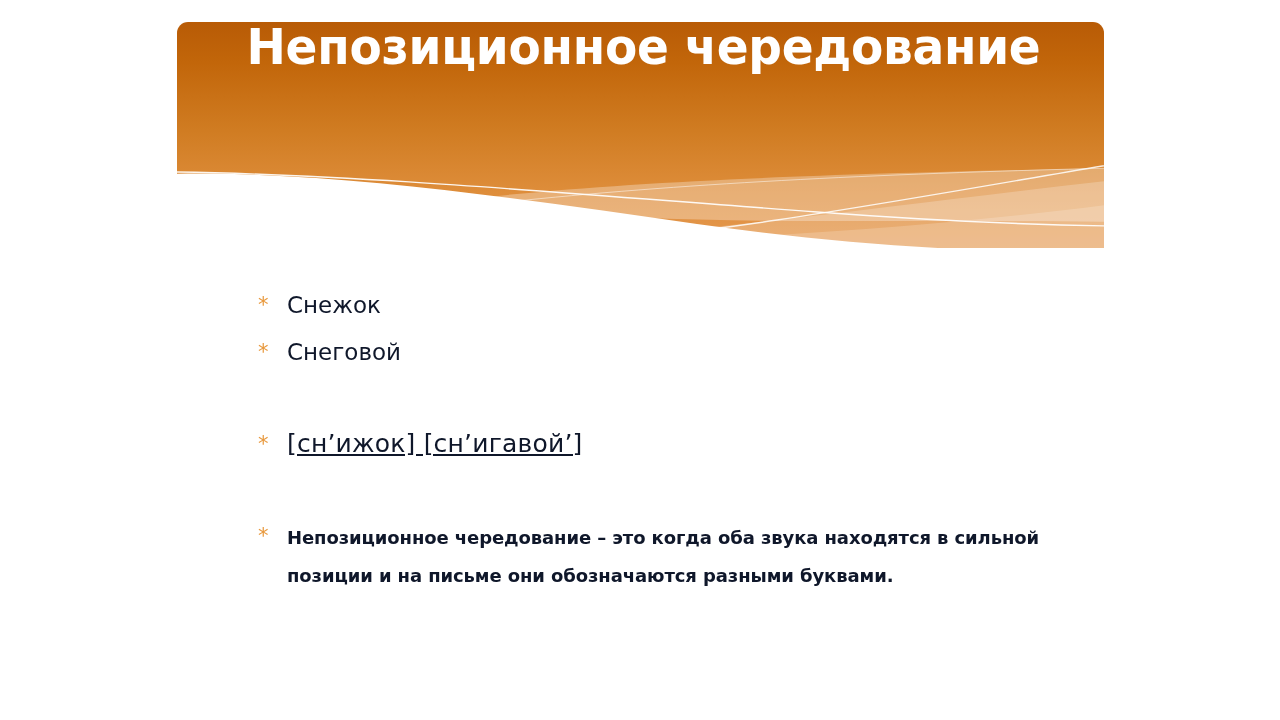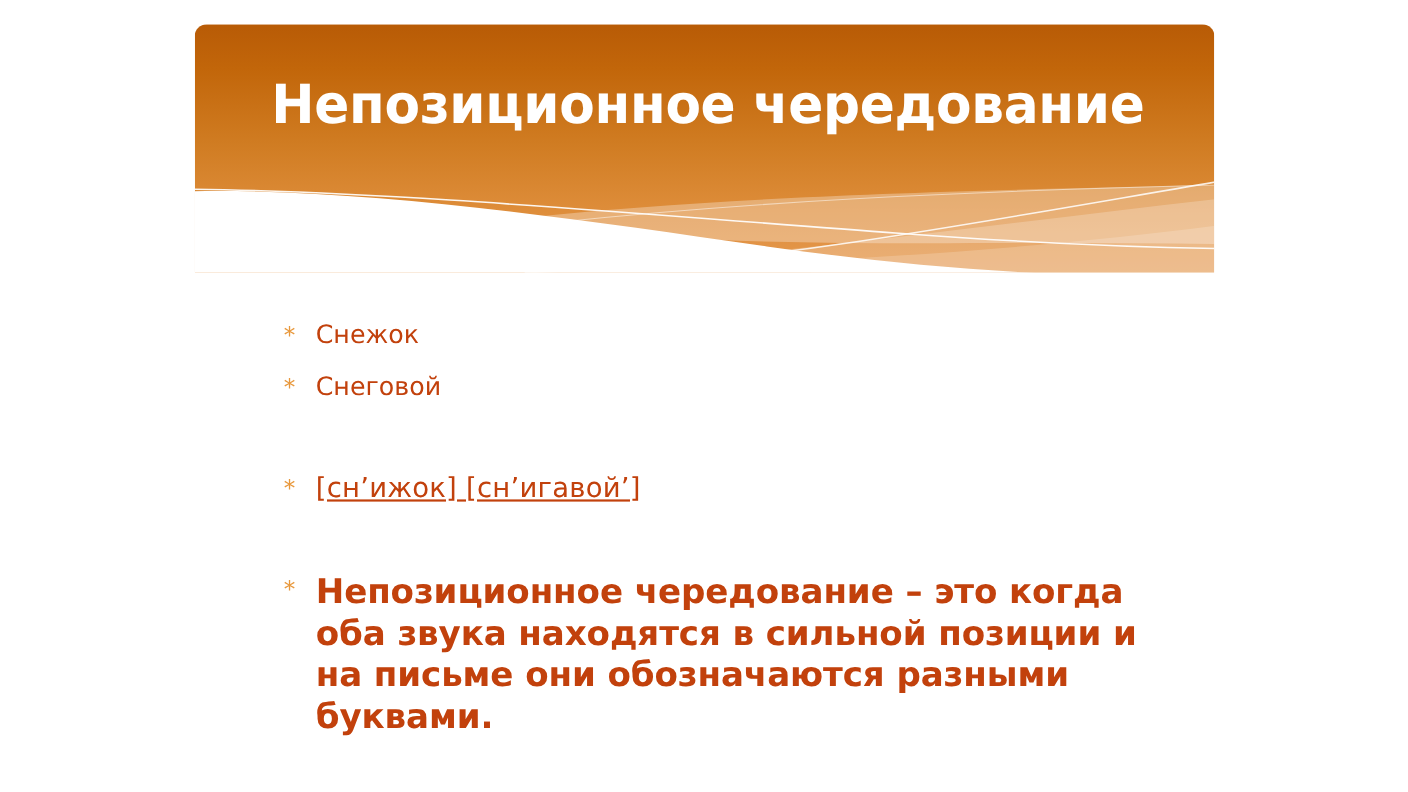--- a/index.html
+++ b/index.html
@@ -43,21 +43,21 @@
     display: block;
   }
 
   .title-text {
     position: absolute;
     left: 0;
     top: 0;
     width: 100%;
     height: 148px;
     display: flex;
-    align-items: center;
+    align-items: flex-start;
     justify-content: center;
     box-sizing: border-box;
     padding: 0 34px 0 40px;
   }
 
   .title-text span {
     color: #ffffff;
     font-family: "DejaVu Sans", "Liberation Sans", sans-serif;
     font-weight: bold;
     font-size: 49px;
@@ -90,21 +90,21 @@
     font-size: 21px;
     line-height: 30px;
     text-align: left;
     padding-left: 3px;
     box-sizing: border-box;
     user-select: none;
   }
 
   .bullet-text {
     flex: 1 1 auto;
-    color: #c2410c;
+    color: #0f172a;
     font-family: "DejaVu Sans", "Liberation Sans", sans-serif;
     font-size: 23px;
     line-height: 30px;
     font-weight: normal;
   }
 
   
   .row-word-1 { position: absolute; left: 0; top: 10px; width: 100%; }
   .row-word-2 { position: absolute; left: 0; top: 57px; width: 100%; }
   .row-transcription { position: absolute; left: 0; top: 149px; width: 100%; }
@@ -115,21 +115,21 @@
     letter-spacing: 0.2px;
     text-decoration: underline;
   }
 
   .row-definition .bullet-mark {
     line-height: 34px;
   }
 
   .row-definition .bullet-text {
     font-weight: bold;
-    font-size: 31px;
+    font-size: 18px;
     line-height: 38px;
     width: 745px;
     letter-spacing: -0.1px;
   }
 </style>
 </head>
 <body>
 
 <div class="slide">
 

